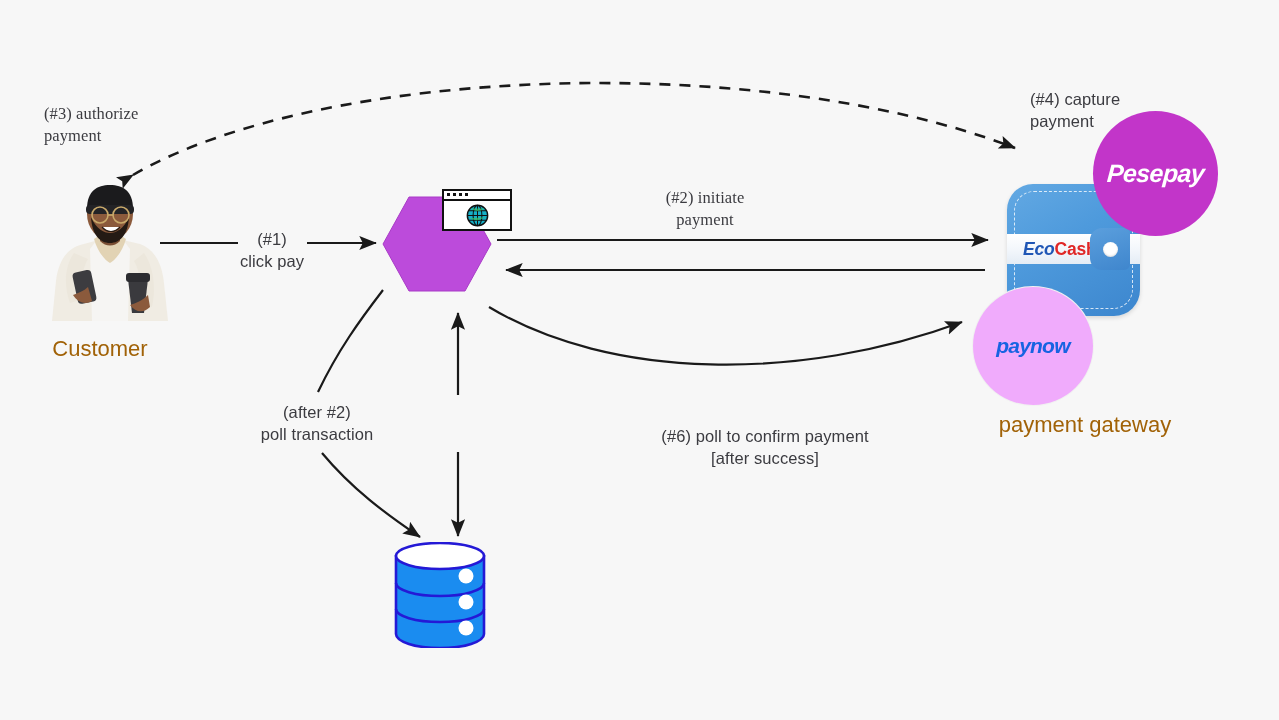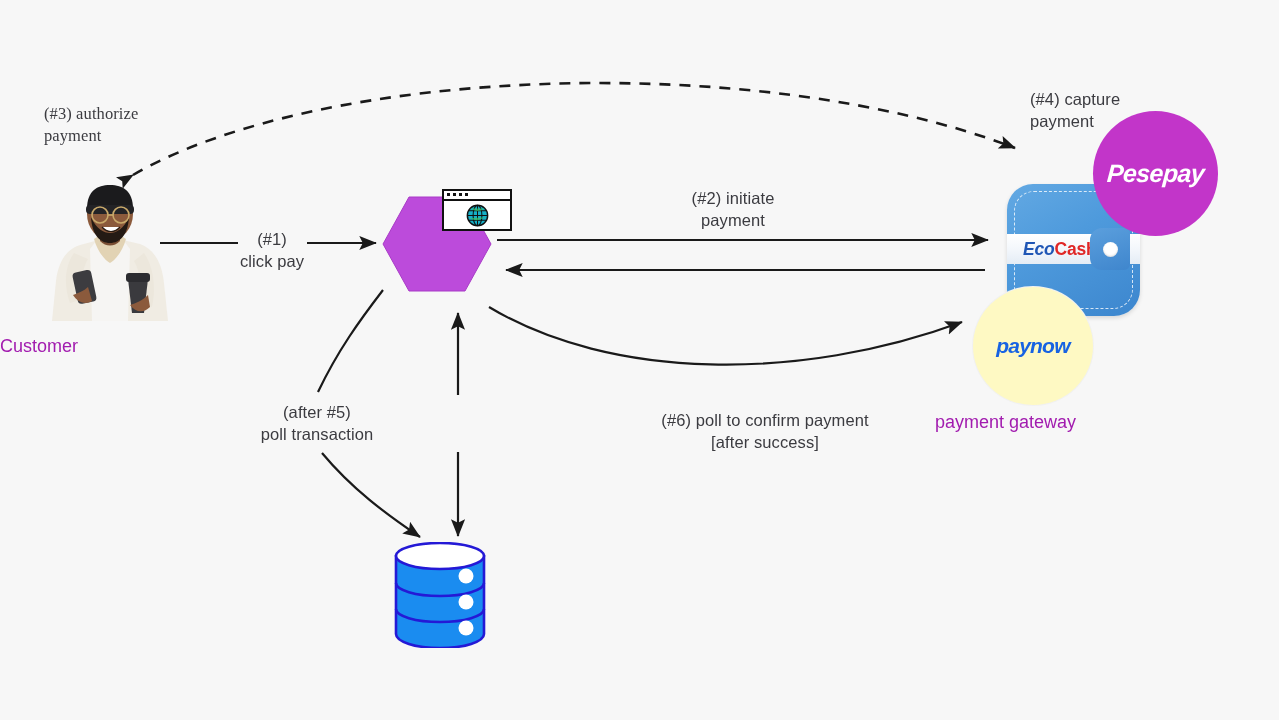--- a/index.html
+++ b/index.html
@@ -28,22 +28,23 @@
     position: absolute;
     color: #3b3b40;
     font-size: 16.5px;
     line-height: 22px;
     white-space: pre-line;
     letter-spacing: .1px;
   }
   .lbl.center { text-align: center; }
   .node-caption {
     position: absolute;
-    color: #a21caf;
-    font-size: 18px;
+    color: #a16207;
+    font-size: 22px;
+    text-align: center;
     white-space: nowrap;
   }
 
   
   .customer-photo {
     position: absolute;
     left: 44px; top: 183px;
     width: 132px; height: 138px;
   }
 
@@ -153,21 +154,21 @@
     font-style: italic;
     letter-spacing: -.6px;
     transform: skewX(-4deg);
   }
 
   .paynow {
     position: absolute;
     left: 973px; top: 287px;
     width: 120px; height: 118px;
     border-radius: 50%;
-    background: #fef9c3;
+    background: #f0abfc;
     display: flex;
     align-items: center;
     justify-content: center;
     box-shadow: 0 0 0 1px #f1f1f1;
   }
   .paynow-text {
     color: #1763e2;
     font-size: 21px;
     font-weight: bold;
     font-style: italic;
@@ -298,27 +299,27 @@
   </div>
 
   <div class="node-caption" style="left:935px; top:412px; width:300px;">payment gateway</div>
 
   <div class="lbl" style="left:44px; top:103px; width:190px;font-family:Liberation Serif, serif;">(#3) authorize
 payment</div>
 
   <div class="lbl center" style="left:210px; top:228px; width:124px;">(#1)
 click pay</div>
 
-  <div class="lbl center" style="left:620px; top:187px; width:226px;">(#2) initiate
+  <div class="lbl center" style="left:592px; top:187px; width:226px;font-family:Liberation Serif, serif;">(#2) initiate
 payment</div>
 
   <div class="lbl" style="left:1030px; top:88px; width:200px;">(#4) capture
 payment</div>
 
 
-  <div class="lbl center" style="left:610px; top:409px; width:310px;">(#6) poll to confirm payment
+  <div class="lbl center" style="left:610px; top:425px; width:310px;">(#6) poll to confirm payment
 [after success]</div>
 
-  <div class="lbl center" style="left:232px; top:401px; width:170px;">(after #5)
+  <div class="lbl center" style="left:232px; top:401px; width:170px;">(after #2)
 poll transaction</div>
 
 
 </div>
 
 </body></html>

